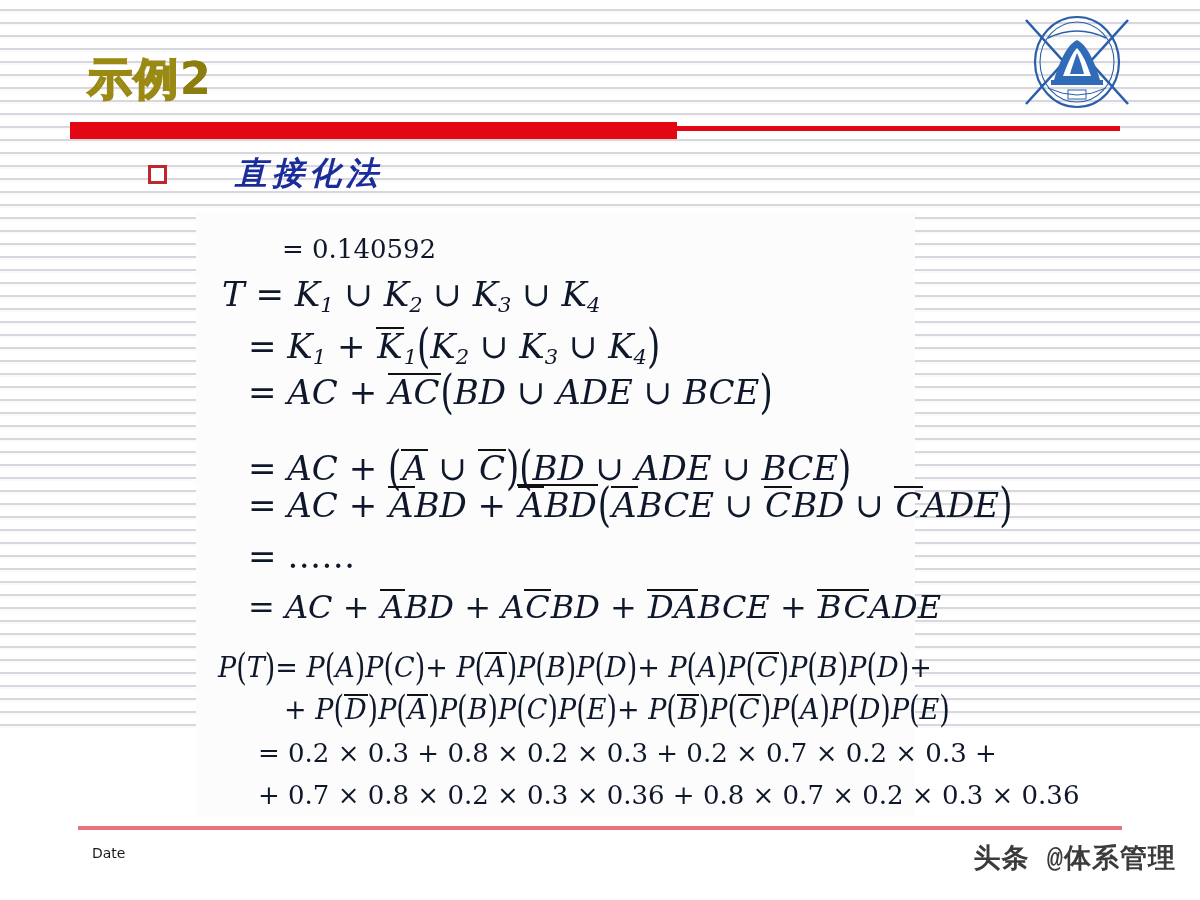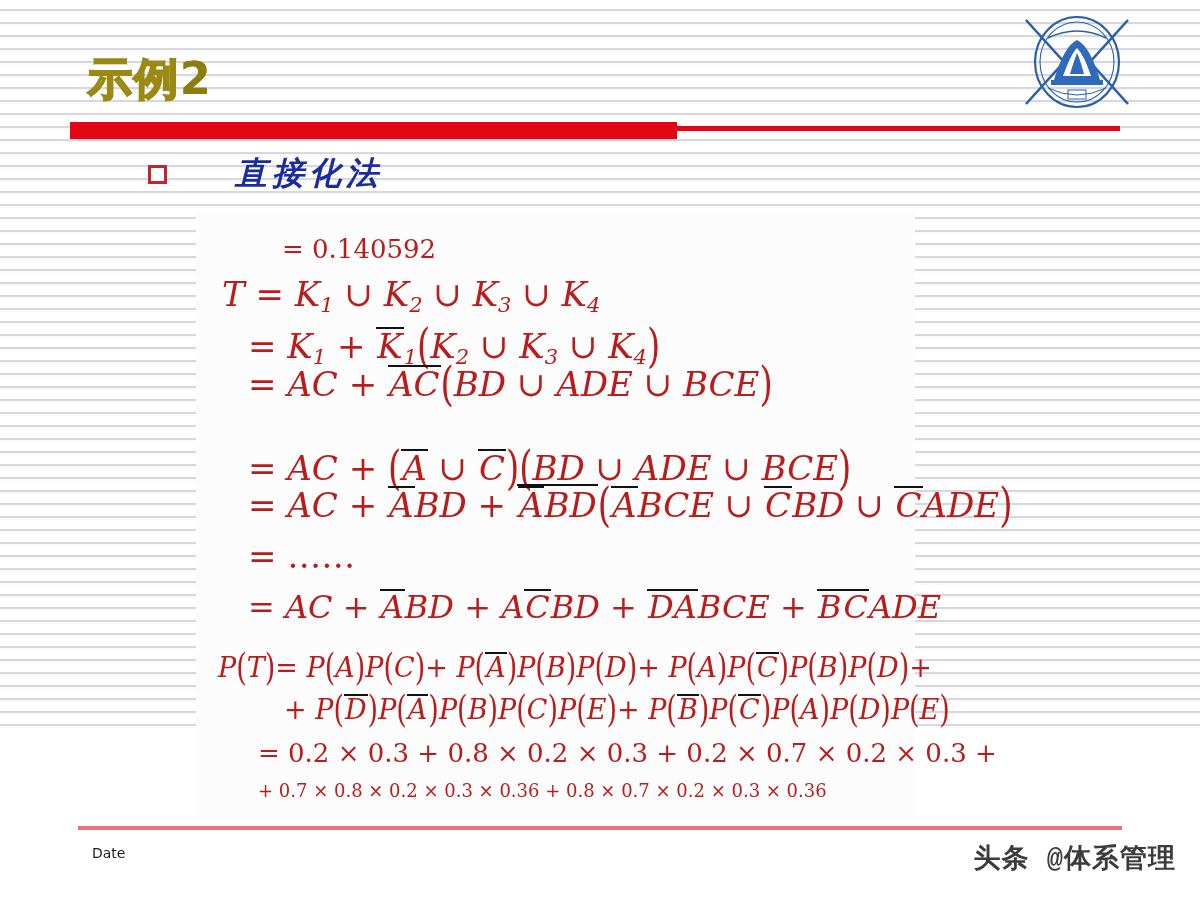--- a/index.html
+++ b/index.html
@@ -79,49 +79,49 @@
   
   .panel{
     position:absolute;left:196px;top:212px;
     width:719px;height:604px;
     background:#fcfcfc;
   }
 
   
   .math{
     font-family:"DejaVu Serif","Liberation Serif",serif;
-    color:#b91c1c;
+    color:#0f172a;
     font-style:italic;
     white-space:nowrap;
     position:absolute;
   }
   .mi{font-style:italic;}
   .mn,.op{font-style:normal;}
   .ovl{
     border-top:2px solid #111;
     padding:0 1px;
     display:inline-block;
     line-height:1.05;
   }
   .sub{font-size:.62em;vertical-align:-.28em;font-style:italic;}
   .paren{font-style:normal;display:inline-block;transform:scaleY(1.35);}
 
   
   .l-val  {left:86px; top:22px;  font-size:26px;}
   .l1     {left:26px; top:62px;  font-size:34px;}
   .l2     {left:52px; top:114px; font-size:34px;}
-  .l3     {left:52px; top:152px; font-size:34px;}
+  .l3     {left:52px; top:160px; font-size:34px;}
   .l4     {left:52px; top:220px; font-size:34px;margin-top:16px;}
   .l5     {left:52px; top:272px; font-size:34px;}
   .l6     {left:52px; top:324px; font-size:34px;}
   .l7     {left:52px; top:376px; font-size:32px;}
   .p1     {left:22px; top:440px; font-size:27px;}
   .p2     {left:88px; top:482px; font-size:27px;}
   .p3     {left:62px; top:526px; font-size:26px;}
-  .p4     {left:62px; top:568px; font-size:18px;}
+  .p4     {left:62px; top:568px; font-size:26px;}
 
   
   .foot-rule{
     position:absolute;left:78px;top:826px;
     width:1044px;height:4px;background:#e8737c;
   }
   .foot-date{
     position:absolute;left:92px;top:845px;
     font-size:14px;color:#1a1a1a;
     font-family:"DejaVu Sans", sans-serif;

